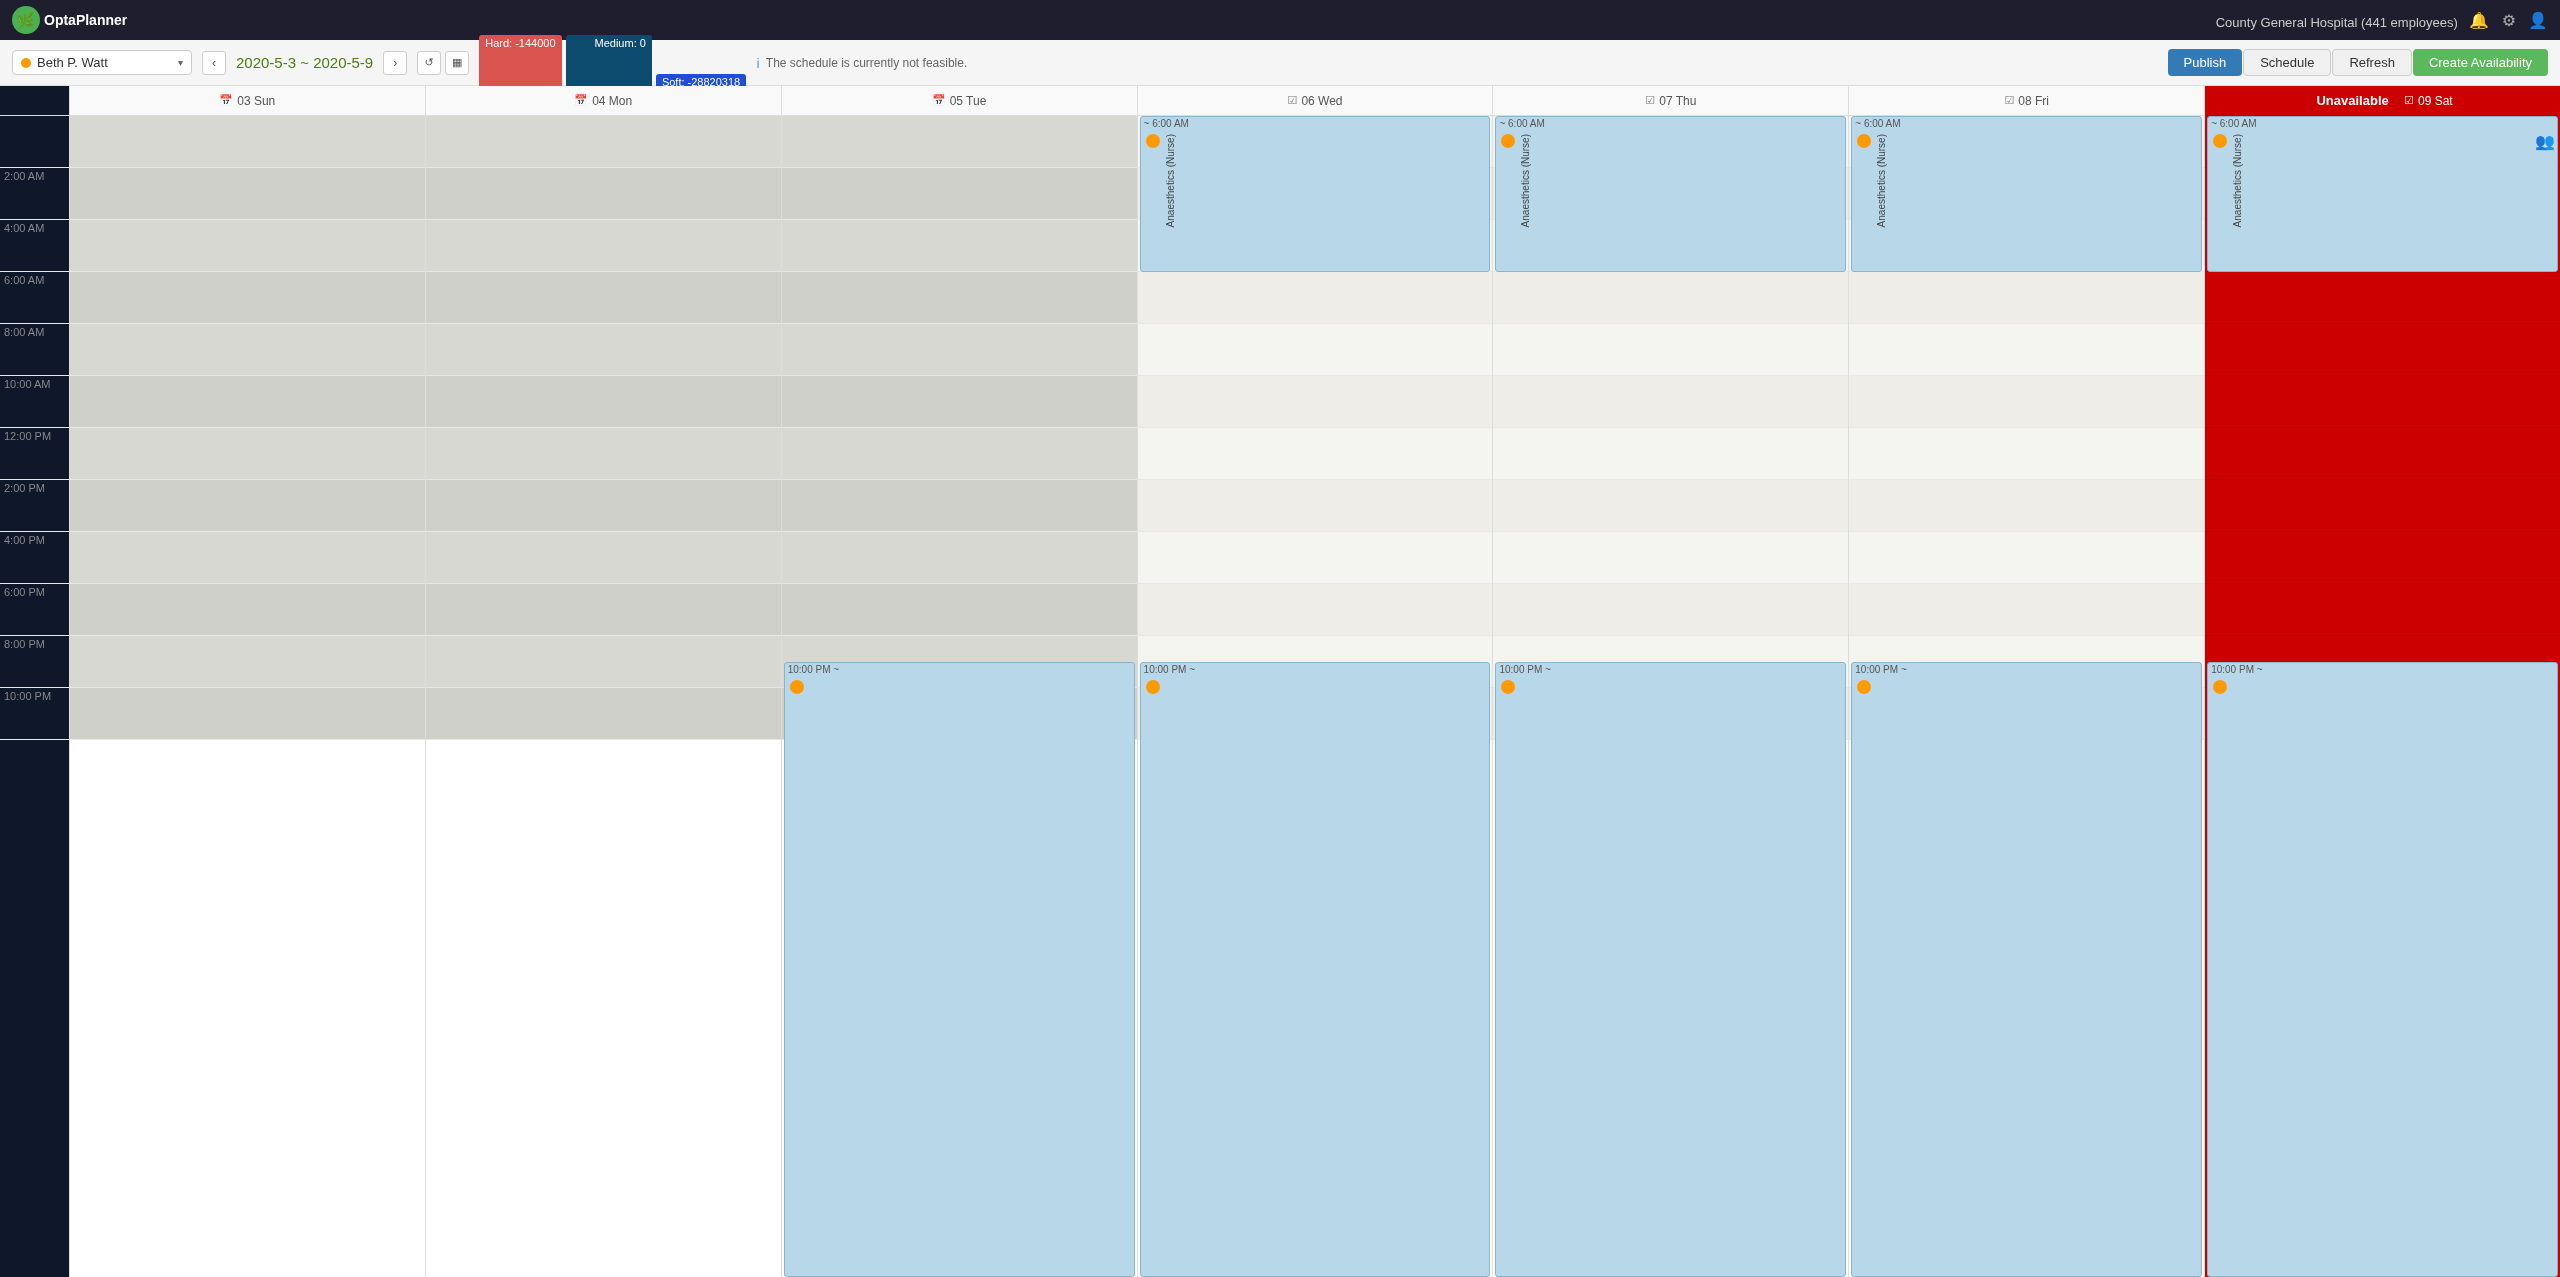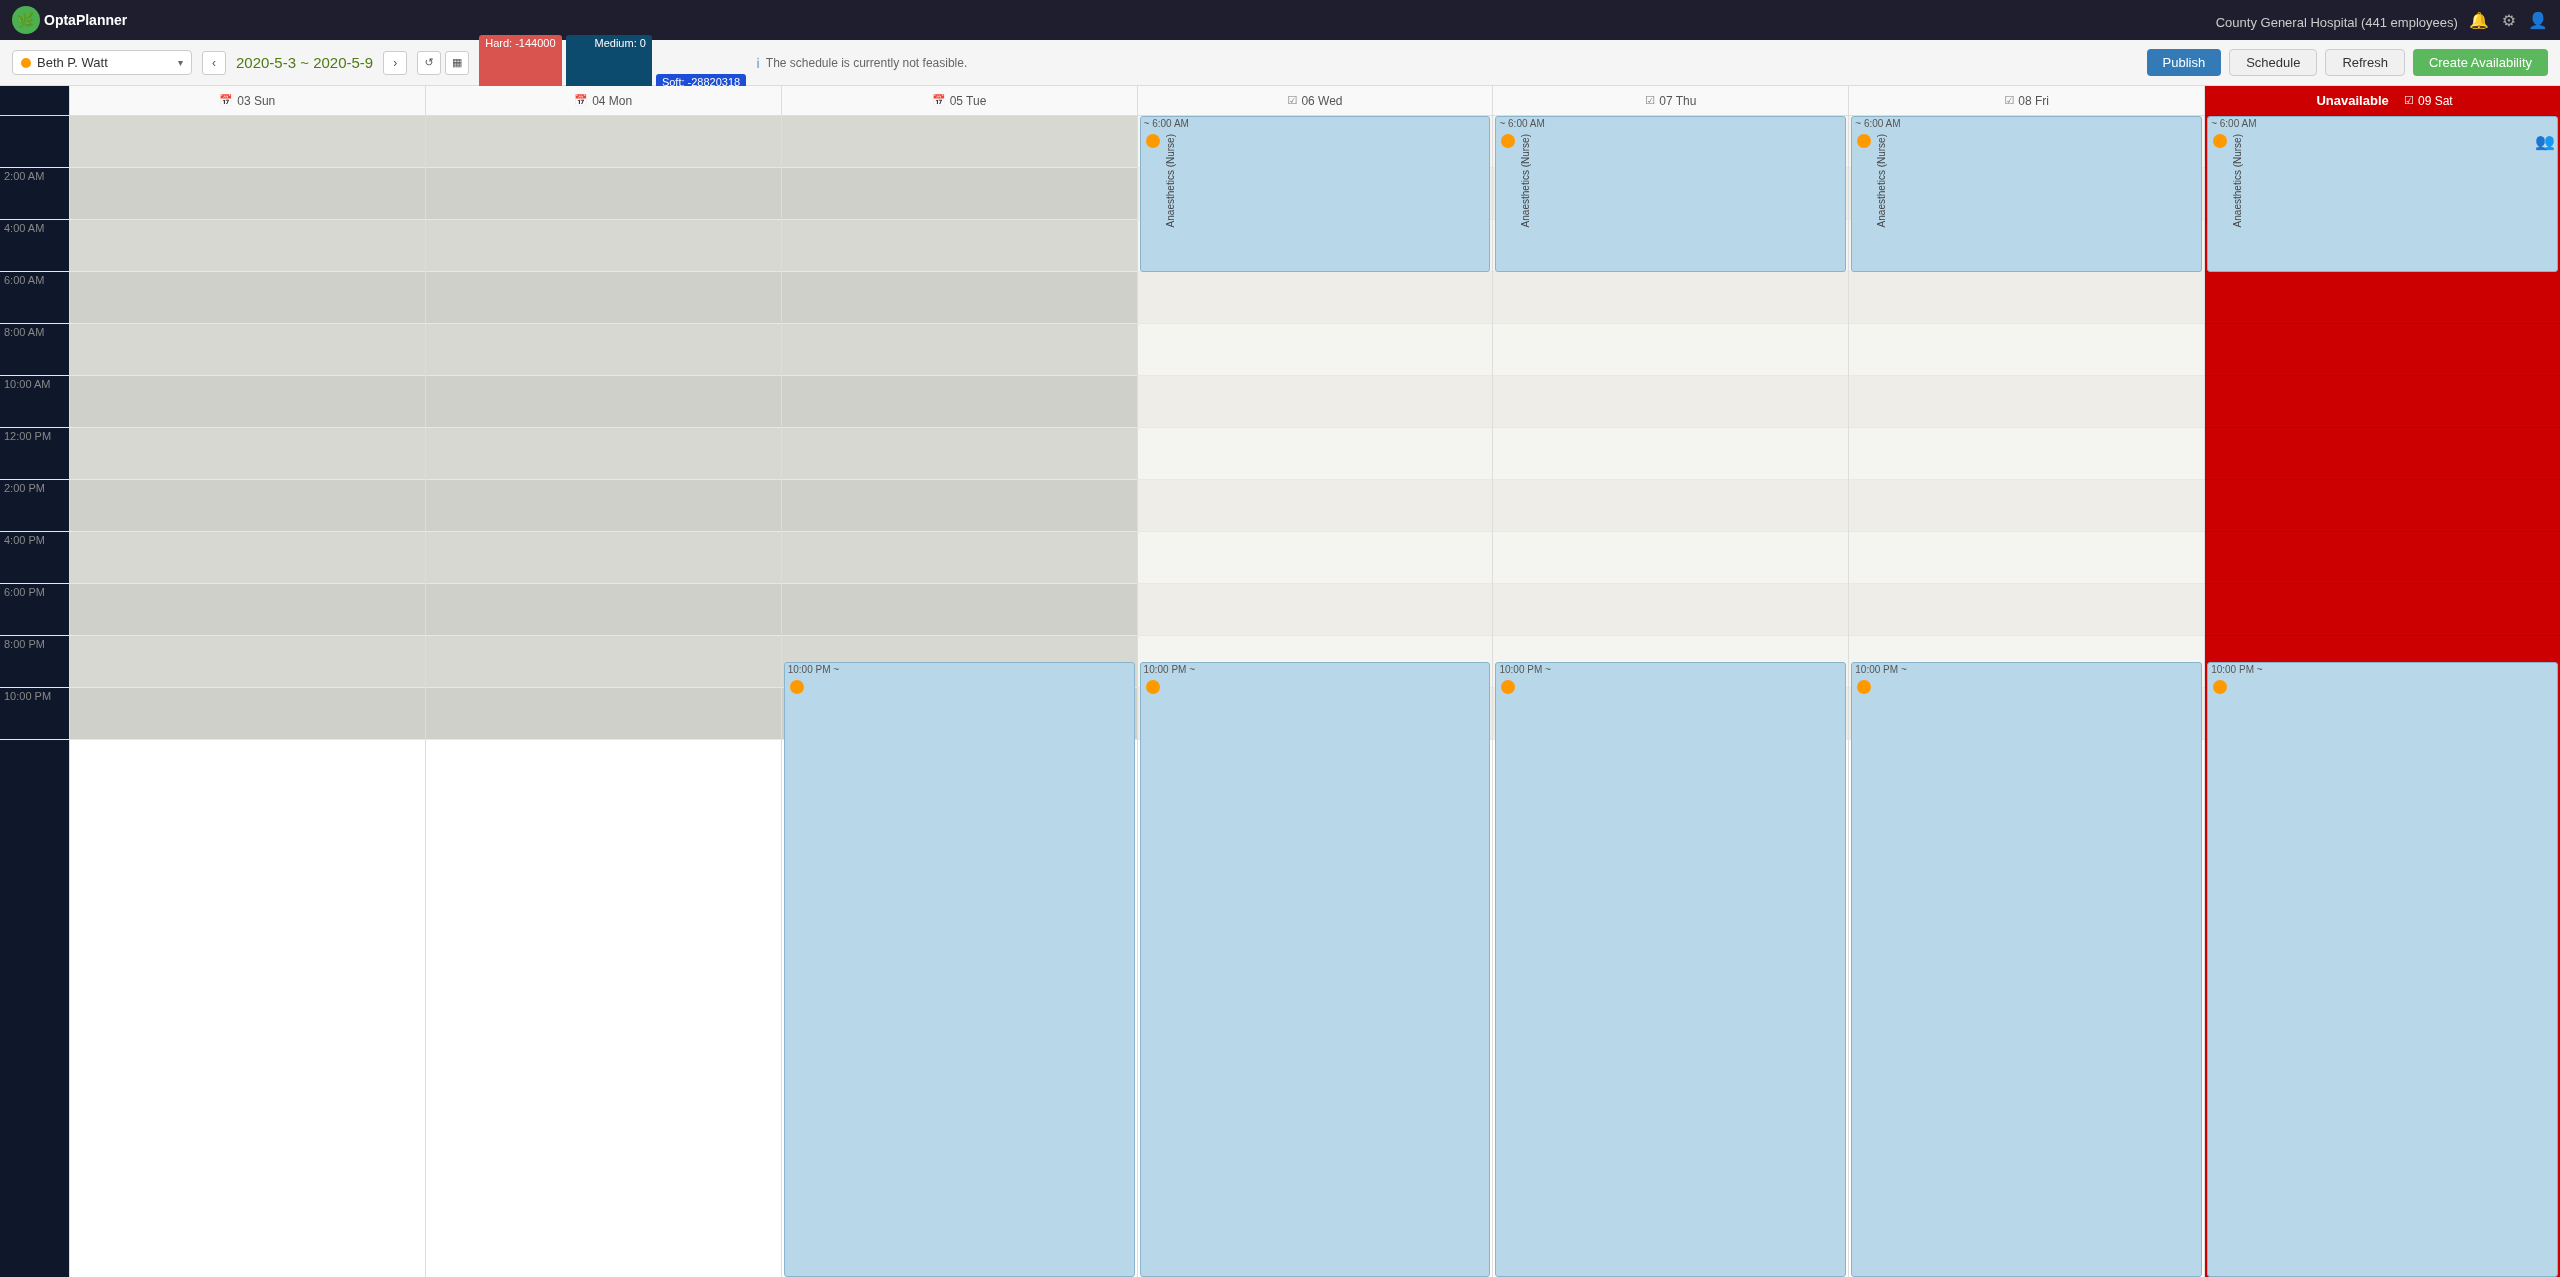--- a/index.html
+++ b/index.html
@@ -47,21 +47,21 @@
     .date-range { font-size: 15px; color: #4d7c0f; }
     .date-icons { display: flex; gap: 4px; }
     .date-icon-btn { background: white; border: 1px solid #ccc; border-radius: 3px; width: 24px; height: 24px; cursor: pointer; display: flex; align-items: center; justify-content: center; color: #555; font-size: 11px; }
     .score-badges { display: flex; gap: 4px; }
     .badge { border-radius: 3px; padding: 2px 6px; font-size: 11px; color: white; }
     .badge-hard { background: #d9534f; }
     .badge-medium { background: #0c4a6e; padding-left: 29px; }
     .badge-soft { background: #1d4ed8; margin-top: 39px; }
     .schedule-info { display: flex; align-items: center; gap: 6px; color: #666; font-size: 12px; }
     .info-icon { color: #5b9bd5; font-size: 14px; }
-    .sub-bar-right { margin-left: auto; display: flex; gap: 8px; }
+    .sub-bar-right { margin-left: auto; display: flex; gap: 1px; }
     .btn { padding: 5px 16px; border-radius: 4px; border: none; cursor: pointer; font-size: 13px; font-weight: 500; }
     .btn-primary { background: #337ab7; color: white; }
     .btn-default { background: #f0f0f0; color: #333; border: 1px solid #ccc; }
     .btn-success { background: #5cb85c; color: white; }
 
     
     .calendar-container {
       display: flex;
       height: calc(100vh - 86px);
       background: #fff;

